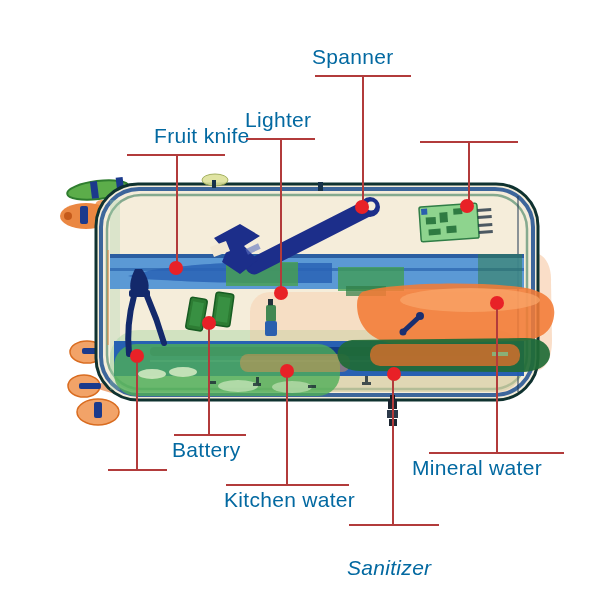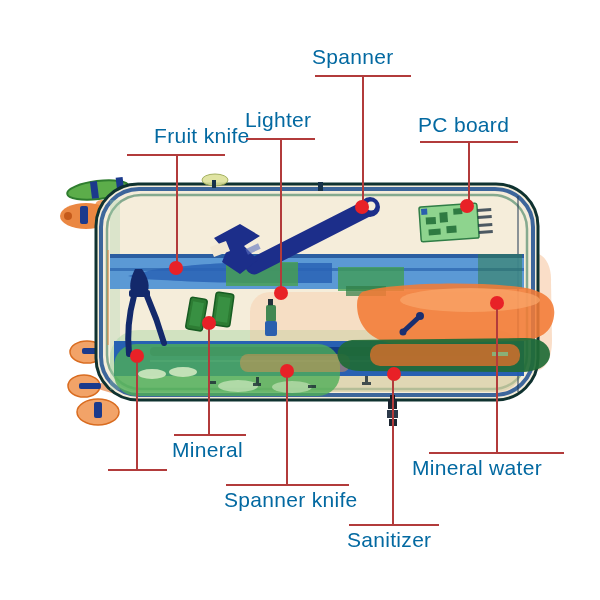--- a/index.html
+++ b/index.html
@@ -187,42 +187,41 @@
   <div class="label-text" style="left:126px;top:124px;width:100px;margin-left:28px;">Fruit knife</div>
   <div class="hline" style="left:127px;top:154px;width:98px;"></div>
   <div class="vline" style="left:176px;top:156px;height:106px;"></div>
   <div class="dot" style="left:176px;top:268px;"></div>
 
   <div class="label-text" style="left:245px;top:108px;width:72px;">Lighter</div>
   <div class="hline" style="left:246px;top:138px;width:69px;"></div>
   <div class="vline" style="left:280px;top:140px;height:147px;"></div>
   <div class="dot" style="left:281px;top:293px;"></div>
 
-  <div class="label-text" style="left:418px;top:113px;width:100px;">PC board</div>
   <div class="hline" style="left:420px;top:141px;width:98px;"></div>
   <div class="vline" style="left:468px;top:143px;height:58px;"></div>
   <div class="dot" style="left:467px;top:206px;"></div>
 
   <div class="dot" style="left:137px;top:356px;"></div>
   <div class="vline" style="left:136px;top:362px;height:107px;"></div>
   <div class="hline" style="left:108px;top:469px;width:59px;"></div>
 
   <div class="dot" style="left:209px;top:323px;"></div>
   <div class="vline" style="left:208px;top:329px;height:105px;"></div>
   <div class="hline" style="left:174px;top:434px;width:72px;"></div>
-  <div class="label-text" style="left:172px;top:438px;width:76px;">Mineral</div>
+  <div class="label-text" style="left:172px;top:438px;width:76px;">Battery</div>
 
   <div class="dot" style="left:287px;top:371px;"></div>
   <div class="vline" style="left:286px;top:377px;height:107px;"></div>
   <div class="hline" style="left:226px;top:484px;width:123px;"></div>
-  <div class="label-text" style="left:224px;top:488px;width:127px;">Spanner knife</div>
+  <div class="label-text" style="left:224px;top:488px;width:127px;">Kitchen water</div>
 
   <div class="dot" style="left:394px;top:374px;"></div>
   <div class="vline" style="left:392px;top:380px;height:144px;"></div>
   <div class="hline" style="left:349px;top:524px;width:90px;"></div>
-  <div class="label-text" style="left:347px;top:528px;width:94px;">Sanitizer</div>
+  <div class="label-text" style="left:347px;top:556px;width:94px;font-style:italic;">Sanitizer</div>
 
   <div class="dot" style="left:497px;top:303px;"></div>
   <div class="vline" style="left:496px;top:309px;height:143px;"></div>
   <div class="hline" style="left:429px;top:452px;width:135px;"></div>
   <div class="label-text" style="left:412px;top:456px;width:137px;">Mineral water</div>
 
 </div>
 
 </body></html>

